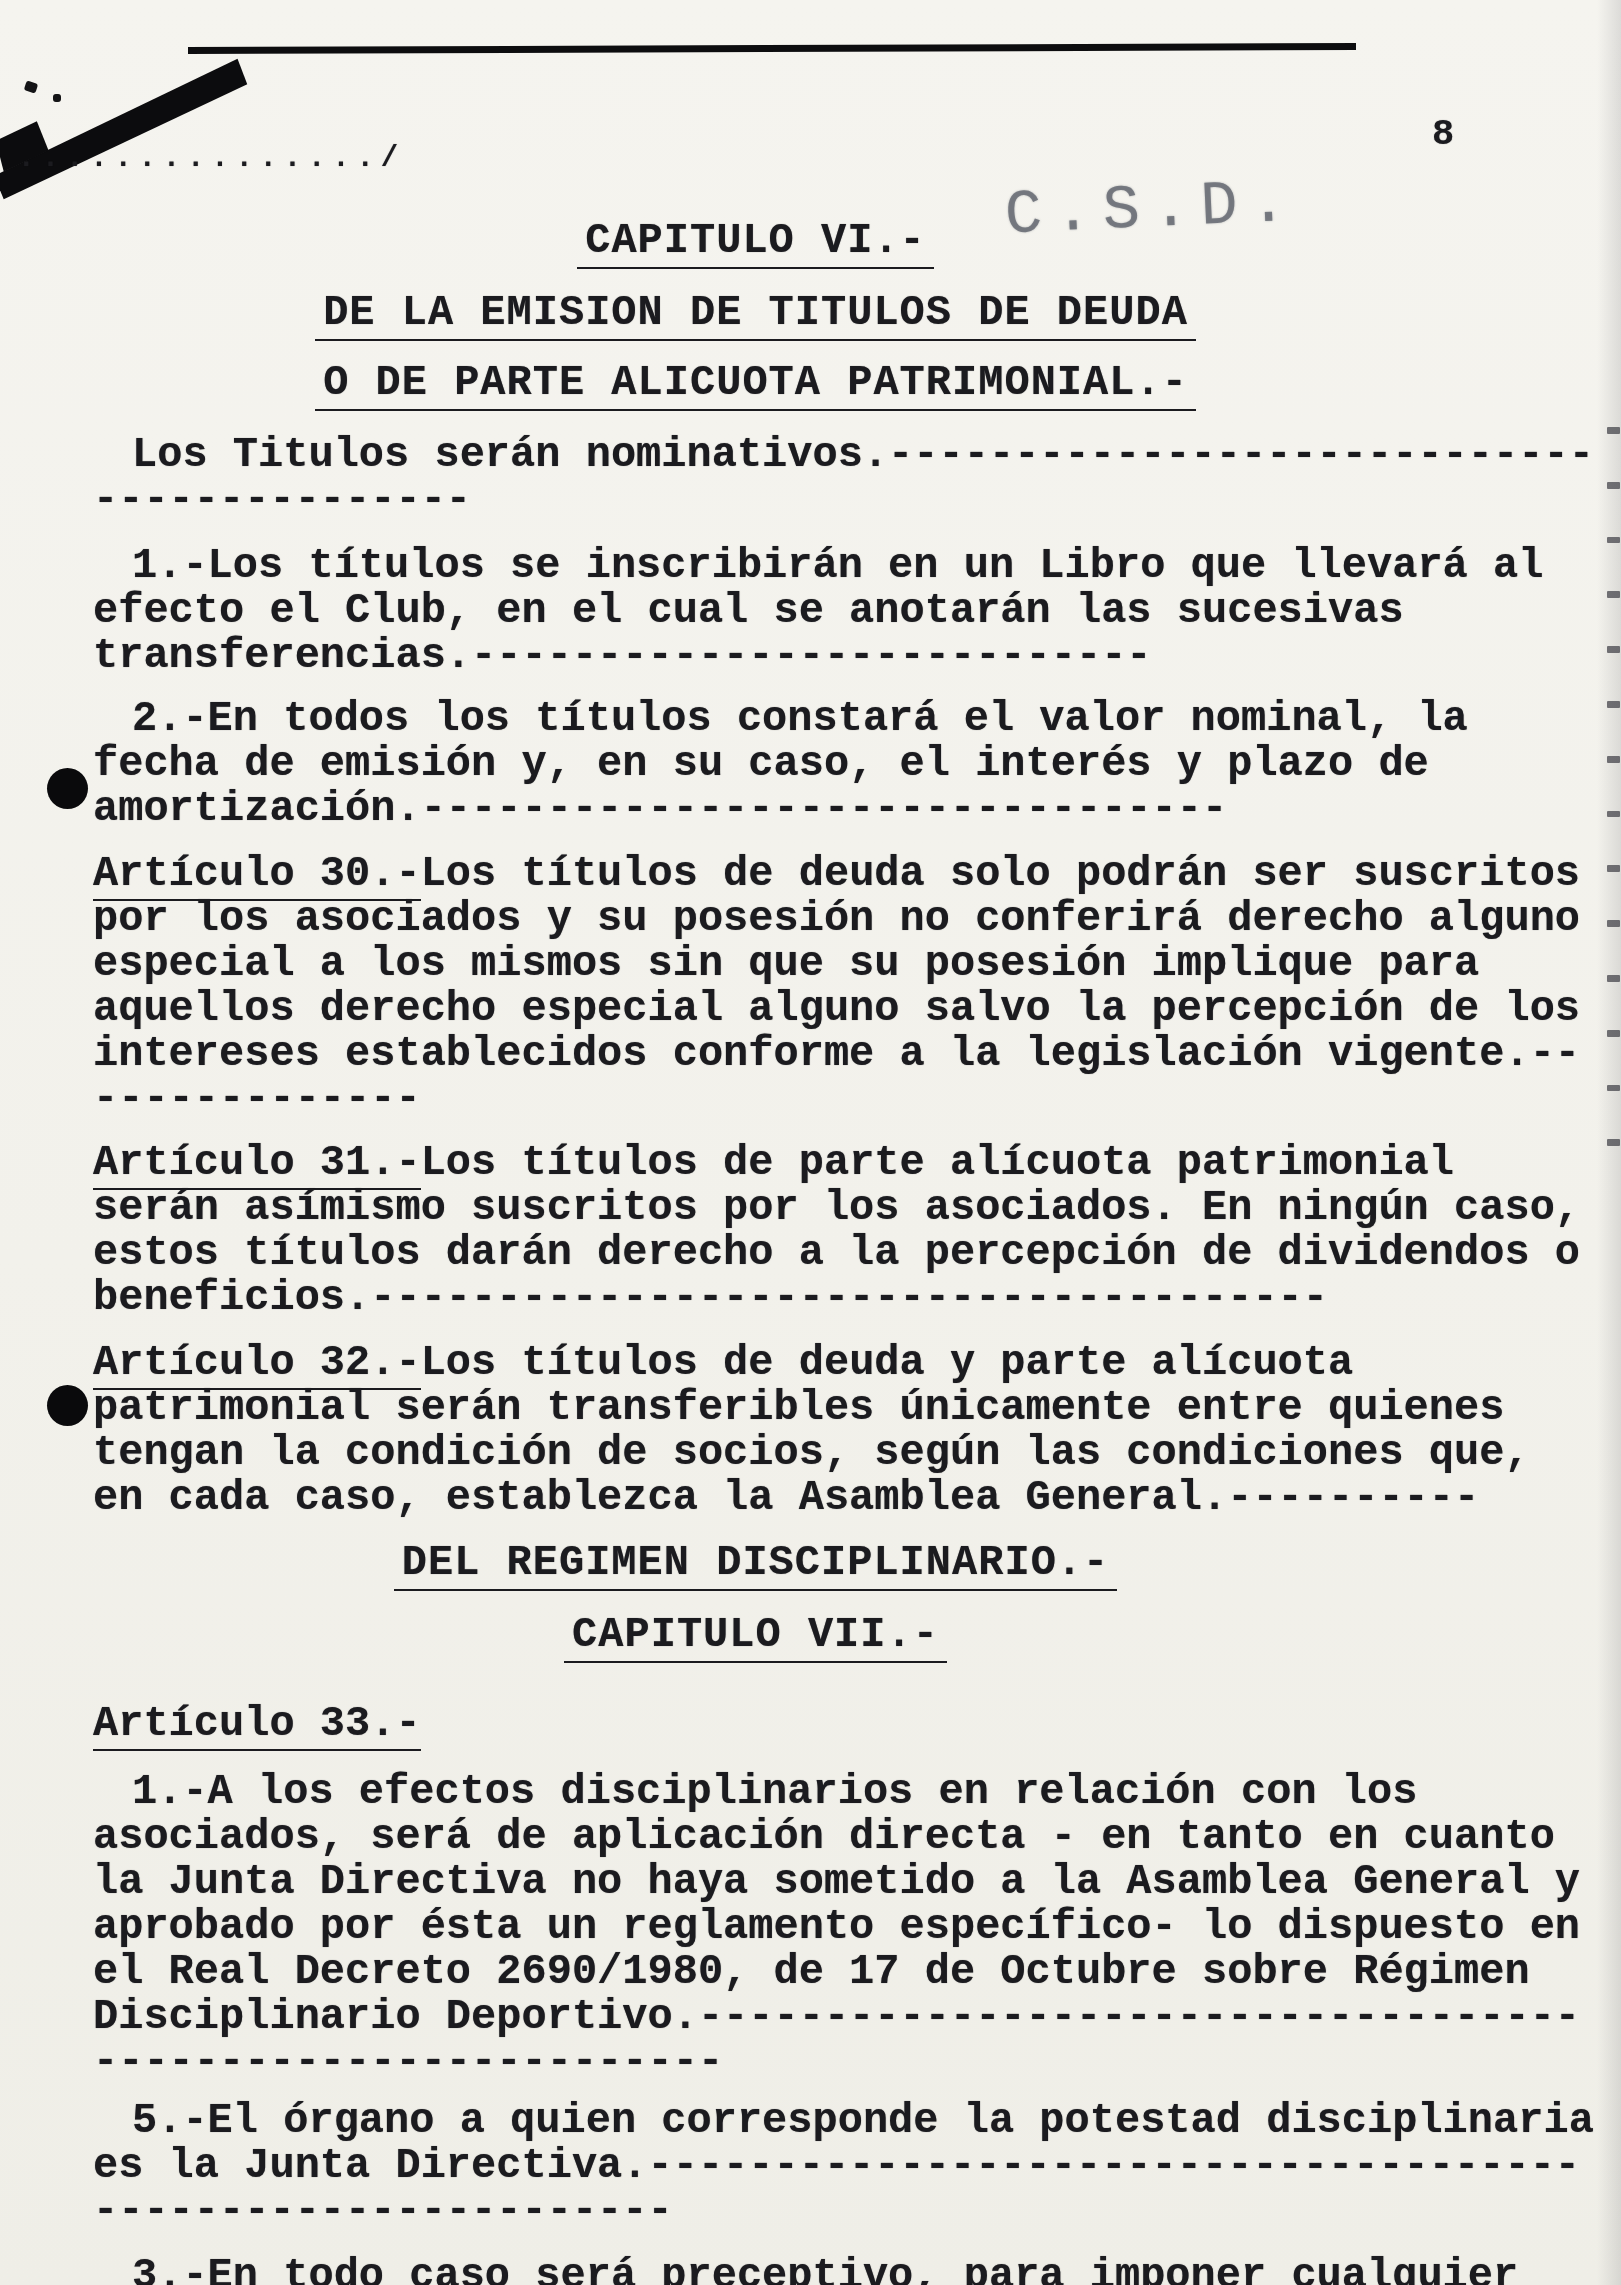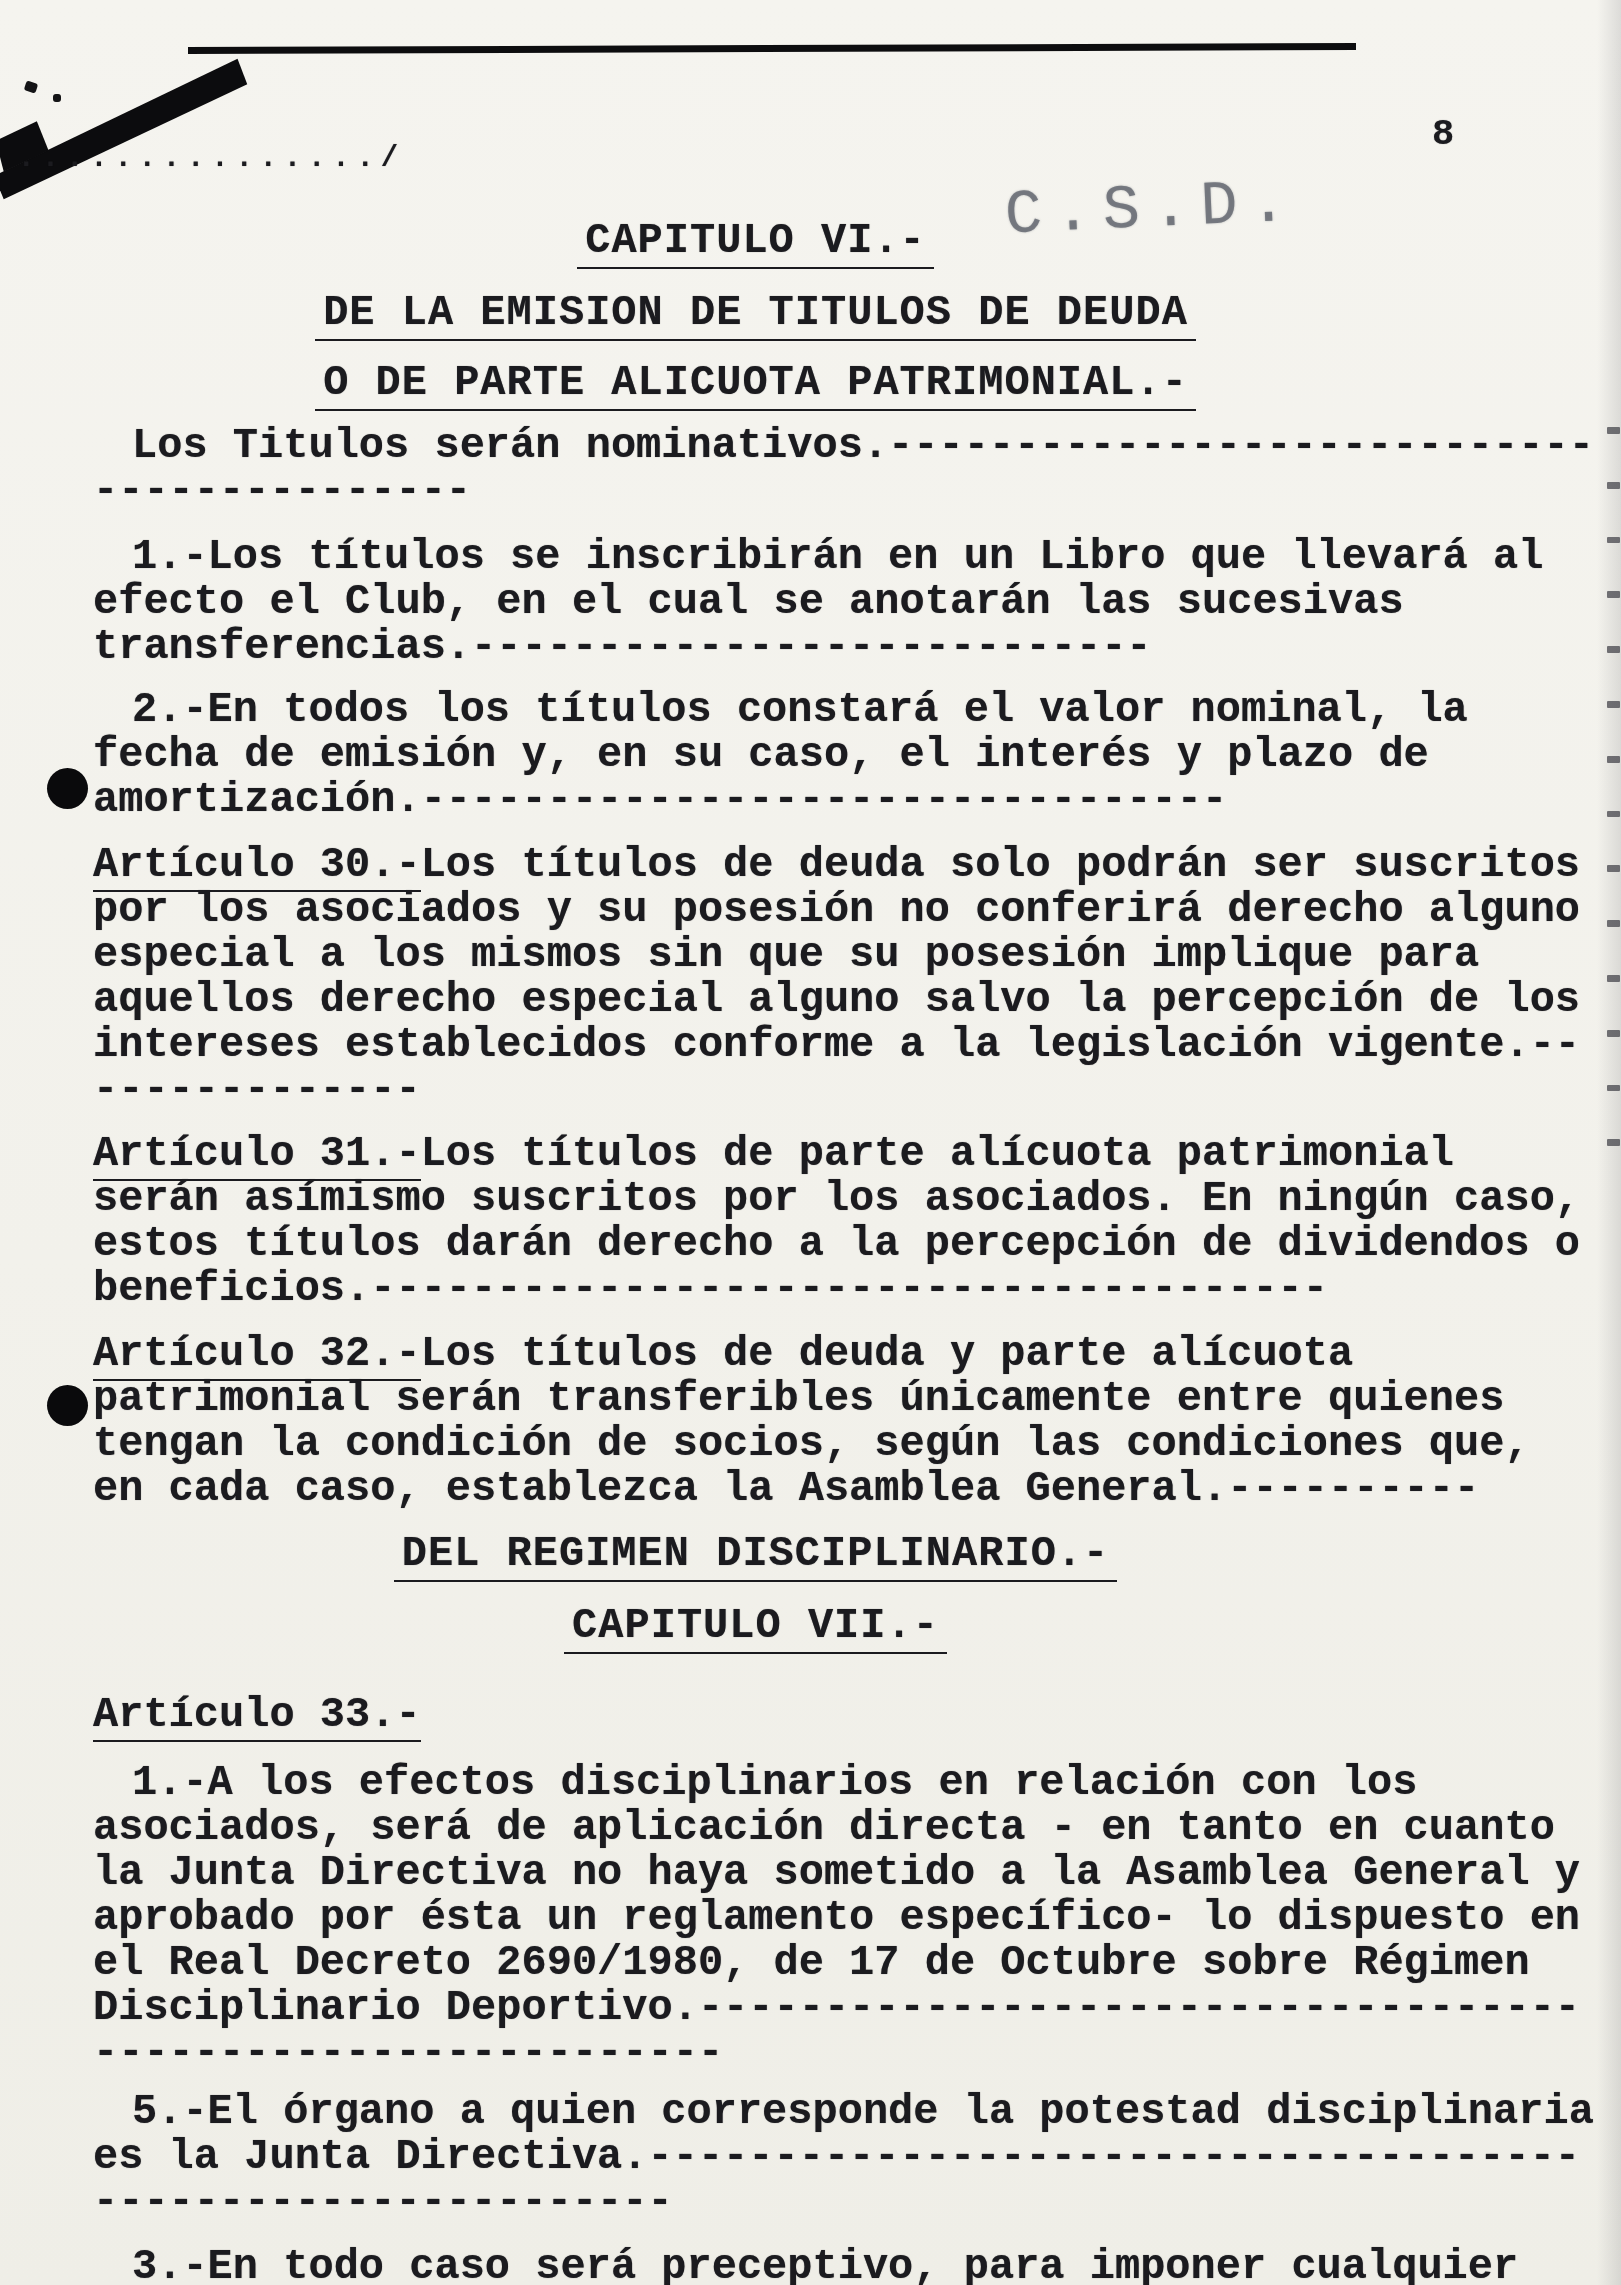--- a/index.html
+++ b/index.html
@@ -103,21 +103,21 @@
   <div class="corner-dots">.............../</div>
   <div class="stamp">C.S.D.</div>
 
   <div class="content">
 
     <p class="h" style="margin-top:219px"><span>CAPITULO VI.-</span></p>
     <p class="h" style="margin-top:22.4px"><span>DE LA EMISION DE TITULOS DE DEUDA</span></p>
     <p class="h" style="margin-top:19.5px"><span>O DE PARTE ALICUOTA PATRIMONIAL.-</span></p>
 
 
-    <p class="indent" style="margin-top:13px">Los Titulos serán nominativos.-------------------------------------------</p>
+    <p class="indent" style="margin-top:22px">Los Titulos serán nominativos.-------------------------------------------</p>
 
 
     <p class="indent" style="margin-top:21.5px">1.-Los títulos se inscribirán en un Libro que llevará al efecto el Club, en el cual se anotarán las sucesivas transferencias.---------------------------</p>
     <p class="indent" style="margin-top:17.6px">2.-En todos los títulos constará el valor nominal, la fecha de emisión y, en su caso, el interés y plazo de amortización.--------------------------------</p>
 
     <p style="margin-top:20px"><span class="lbl">Artículo 30.-</span><span>Los títulos de deuda solo podrán ser suscritos por los asociados y su posesión no conferirá derecho alguno especial a los mismos sin que su posesión implique para aquellos derecho especial alguno salvo la percepción de los intereses establecidos conforme a la legislación vigente.---------------</span></p>
 
     <p style="margin-top:19.5px"><span class="lbl">Artículo 31.-</span><span>Los títulos de parte alícuota patrimonial serán asímismo suscritos por los asociados. En ningún caso, estos títulos darán derecho a la percepción de dividendos o beneficios.--------------------------------------</span></p>
 
     <p style="margin-top:19.5px"><span class="lbl">Artículo 32.-</span><span>Los títulos de deuda y parte alícuota patrimonial serán transferibles únicamente entre quienes tengan la condición de socios, según las condiciones que, en cada caso, establezca la Asamblea General.----------</span></p>

